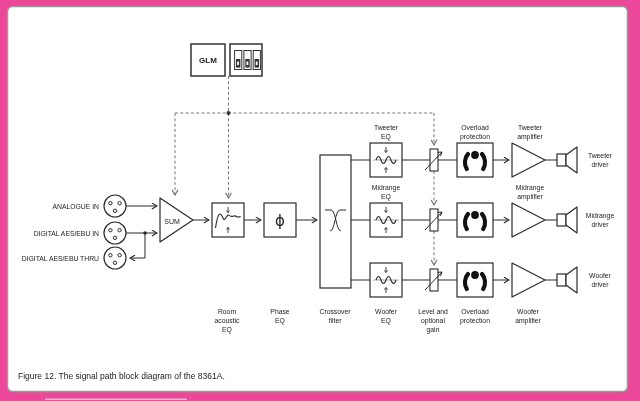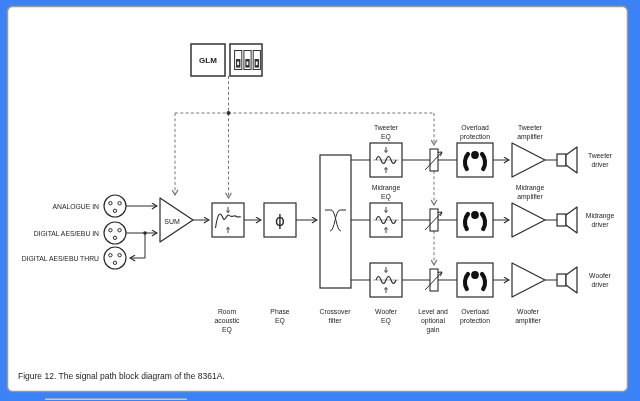--- a/index.html
+++ b/index.html
@@ -1,16 +1,16 @@
 <!DOCTYPE html>
 <html><head>
 <meta charset="utf-8">
 <style>
   html,body{margin:0;padding:0;background:#fff;}
-  .page{position:relative;width:640px;height:401px;background:#3b82f6;overflow:hidden;
+  .page{position:relative;width:640px;height:401px;background:#ec4899;overflow:hidden;
         font-family:"Liberation Sans", sans-serif;}
   svg{position:absolute;left:0;top:0;}
   text{fill:#222222;font-family:"Liberation Sans", sans-serif;}
   .lbl{font-size:6.8px;}
   .inlbl{font-size:6.8px;}
   .cap{font-size:8.5px;fill:#222;}
   .glm{font-size:8px;font-weight:bold;}
   .sum{font-size:7px;}
   .phi{font-size:15px;font-family:"DejaVu Sans", sans-serif;}
 </style>

